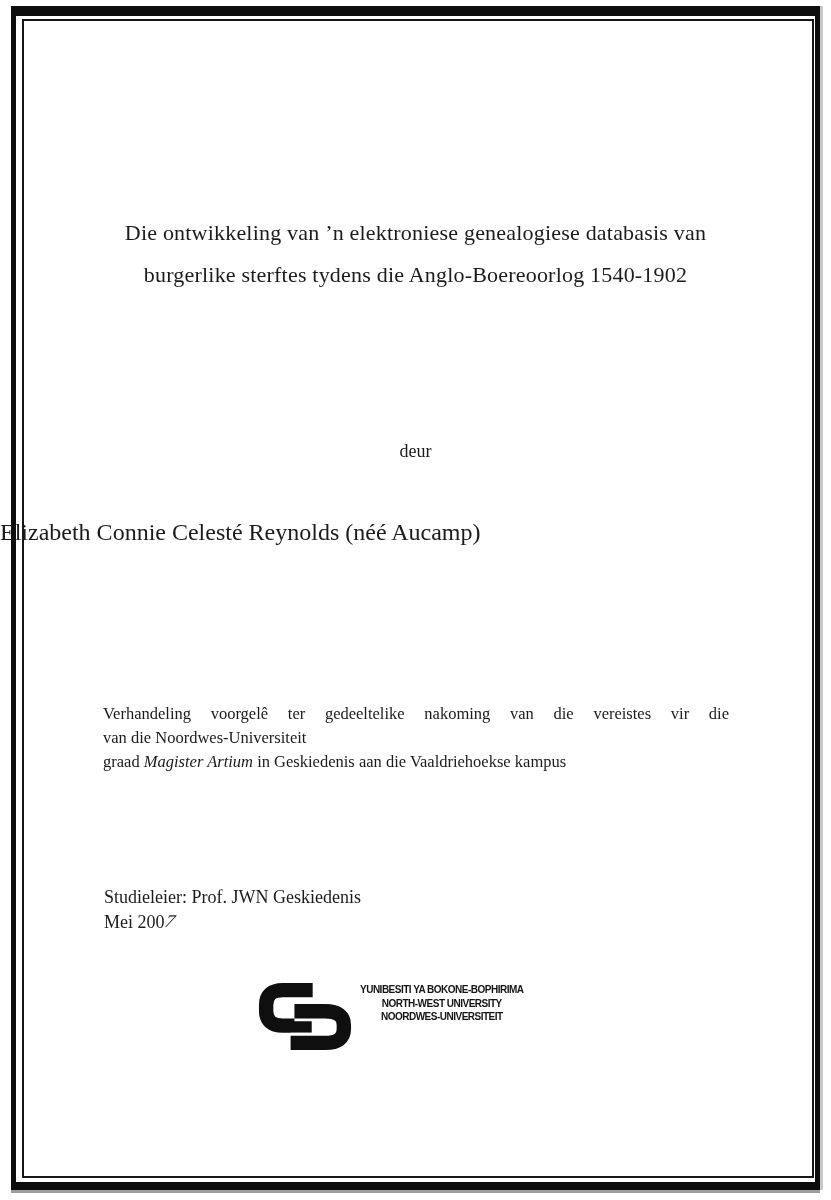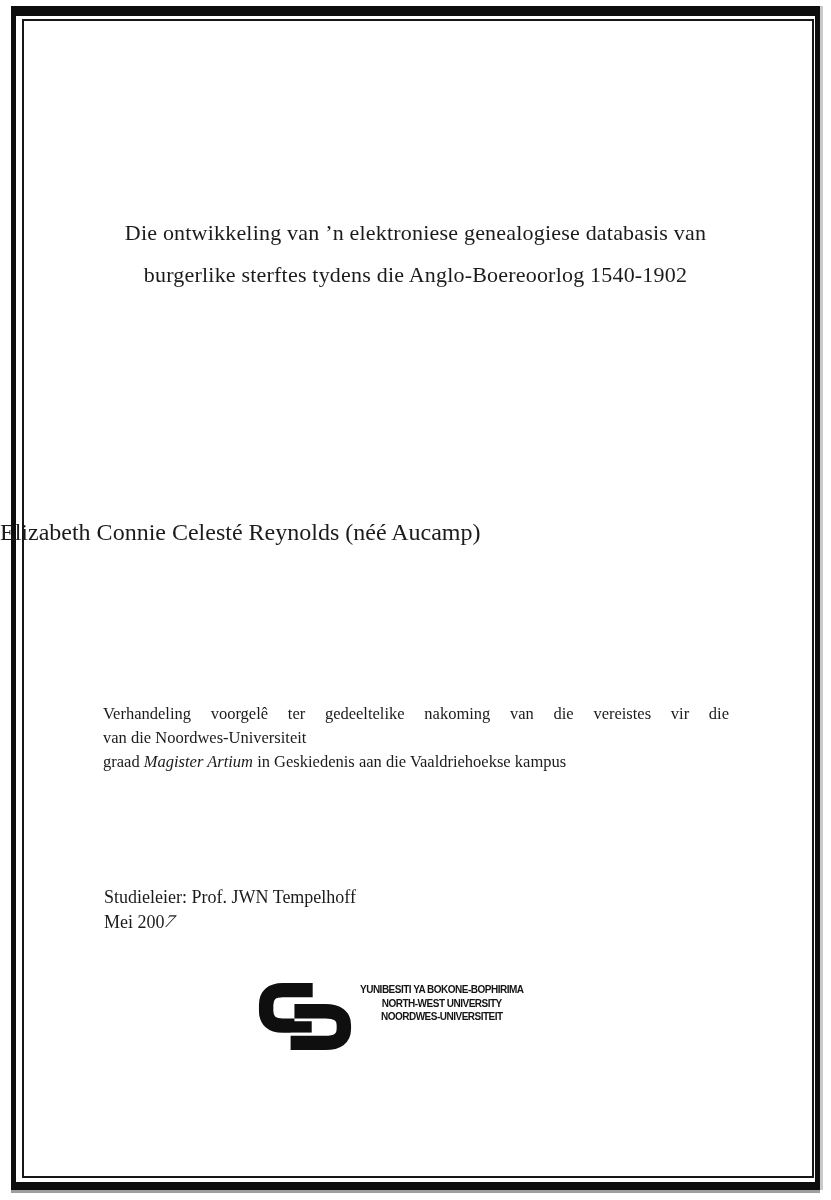--- a/index.html
+++ b/index.html
@@ -98,31 +98,32 @@
 <div class="page">
 
   <div class="border-outer"></div>
   <div class="border-inner"></div>
 
   <div class="title-block">
     <div>Die ontwikkeling van ’n elektroniese genealogiese databasis van</div>
     <div>burgerlike sterftes tydens die Anglo-Boereoorlog 1540-1902</div>
   </div>
 
+  <div class="byline">deur</div>
 
   <div class="author-line">Elizabeth Connie Celesté Reynolds (néé Aucamp)</div>
 
   <div class="statement">
     <div class="stmt-justify">Verhandeling voorgelê ter gedeeltelike nakoming van die vereistes vir die</div>
     <div>van die Noordwes-Universiteit</div>
     <div><span>graad </span><span class="italic">Magister Artium</span><span> in Geskiedenis aan die Vaaldriehoekse kampus</span></div>
   </div>
 
   <div class="supervisor-block">
-    <div>Studieleier: Prof. JWN Tempelhoff</div>
+    <div>Studieleier: Prof. JWN Geskiedenis</div>
     <div><span>Mei 200</span><span class="date-seven">7</span></div>
   </div>
 
   <div class="logo-block">
     <svg class="logo-mark" viewBox="0 0 100 74" aria-hidden="true">
 
       <path d="M58 9.5 H27 Q9.5 9.5 9.5 25 V31 Q9.5 46.5 27 46.5 H57" fill="none" stroke="#0f0f0f" stroke-width="15"></path>
 
       <path d="M39 31.5 H71 Q90.5 31.5 90.5 46 V50 Q90.5 64.5 71 64.5 H35" fill="none" stroke="#ffffff" stroke-width="21"></path>
       <path d="M39 31.5 H71 Q90.5 31.5 90.5 46 V50 Q90.5 64.5 71 64.5 H35" fill="none" stroke="#0f0f0f" stroke-width="15"></path>

